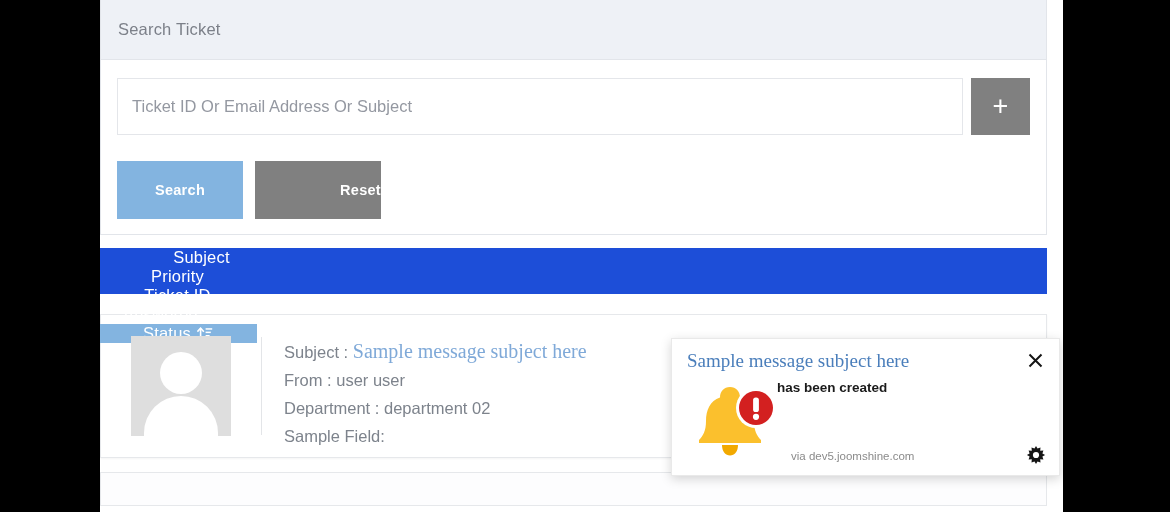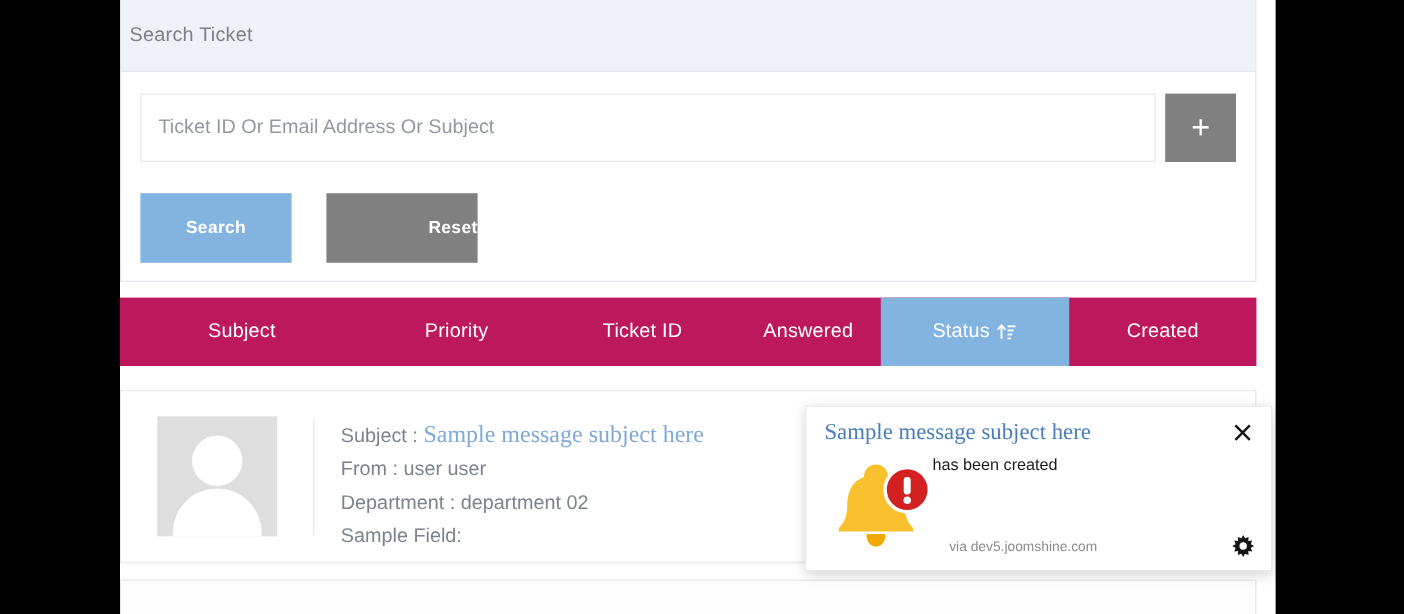--- a/index.html
+++ b/index.html
@@ -39,21 +39,21 @@
     background: #ffffff;
     border: 1px solid #e2e5ea;
     border-top: none;
   }
   .panel-head {
     height: 60px;
     background: #eef1f6;
     border-bottom: 1px solid #e2e5ea;
     display: flex;
     align-items: center;
-    padding-left: 7px;
+    padding-left: 17px;
   }
   .panel-head-title {
     font-size: 16.5px;
     color: #7c8089;
     font-weight: 400;
     letter-spacing: .2px;
   }
 
   .panel-body { padding: 18px 16px 0 16px; }
 
@@ -87,21 +87,21 @@
     cursor: pointer;
     display: flex;
     align-items: center;
     justify-content: center;
     font-family: "Liberation Sans", sans-serif;
   }
 
   .button-row {
     display: flex;
     margin-top: 26px;
-    gap: 29px;
+    gap: 12px;
   }
   .btn {
     height: 58px;
     border: none;
     color: #ffffff;
     font-size: 14.5px;
     font-weight: bold;
     font-family: "Liberation Sans", sans-serif;
     cursor: pointer;
     letter-spacing: .3px;
@@ -112,23 +112,24 @@
   
   .table-wrap {
     position: absolute;
     left: 0px;
     top: 248px;
     width: 947px;
   }
 
   .table-header {
     display: flex;
-    height: 57px;
-    background: #be185d;
+    height: 46px;
+    background: #1d4ed8;
     color: #ffffff;
+    flex-direction: column;
   }
   .th {
     display: flex;
     align-items: center;
     justify-content: center;
     font-size: 16.5px;
     font-weight: 400;
     letter-spacing: .2px;
     cursor: pointer;
     user-select: none;
@@ -267,21 +268,21 @@
     left: 14px;
     top: 34px;
     width: 92px;
     height: 92px;
   }
   .toast-body {
     position: absolute;
     left: 105px;
     top: 41px;
     font-size: 13.5px;
-    font-weight: normal;
+    font-weight: bold;
     color: #1b1b1b;
     font-family: "Liberation Sans", sans-serif;
   }
   .toast-source {
     position: absolute;
     left: 119px;
     bottom: 13px;
     font-size: 11.5px;
     color: #8b8b8b;
   }

